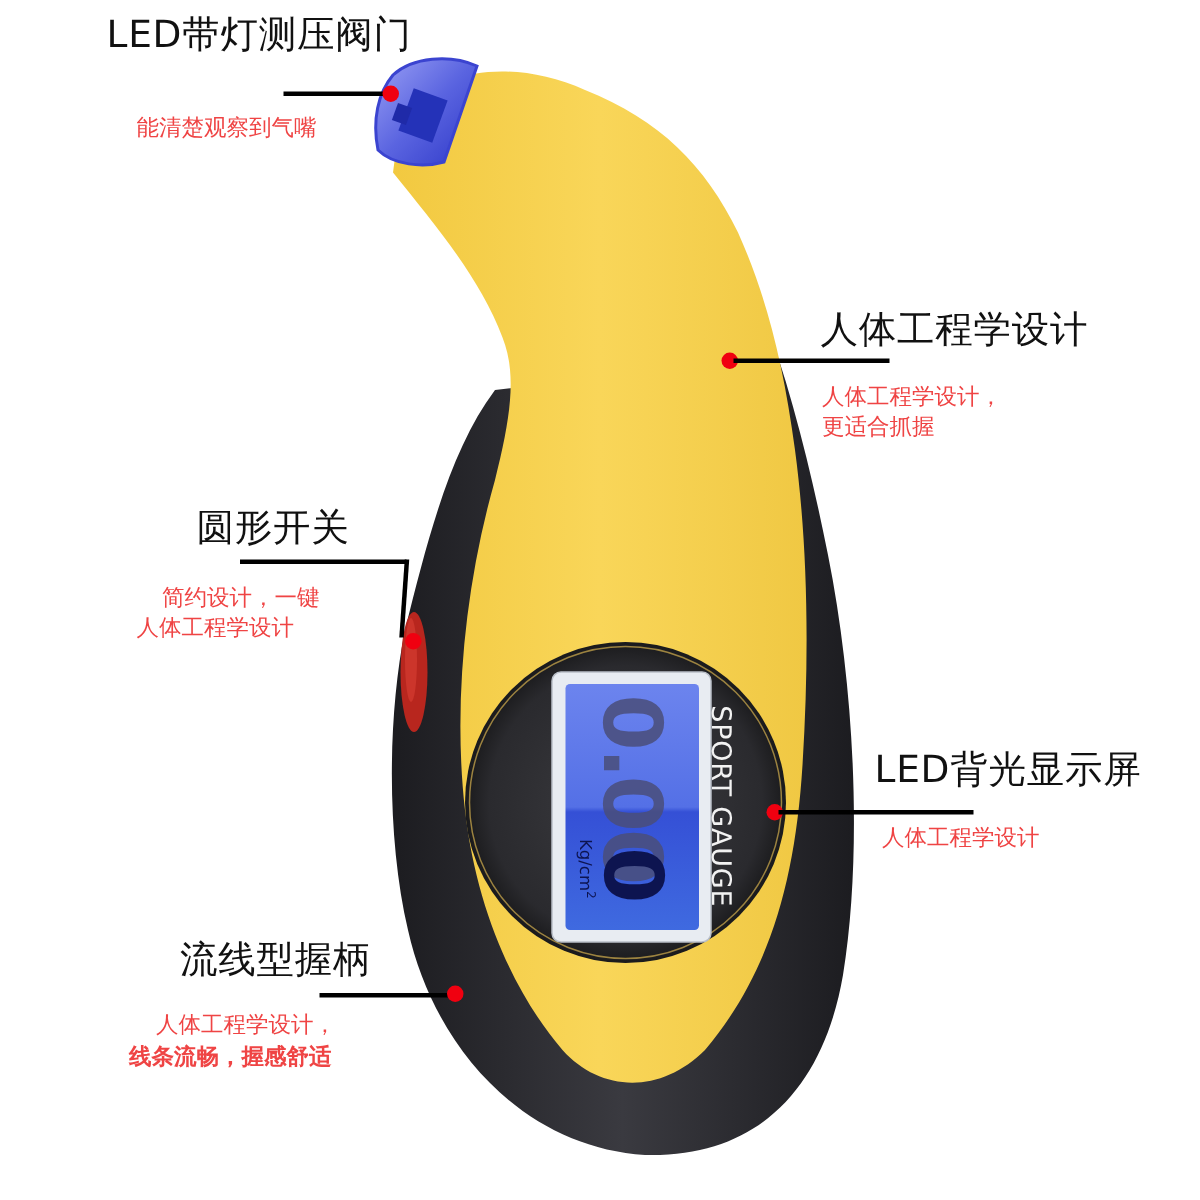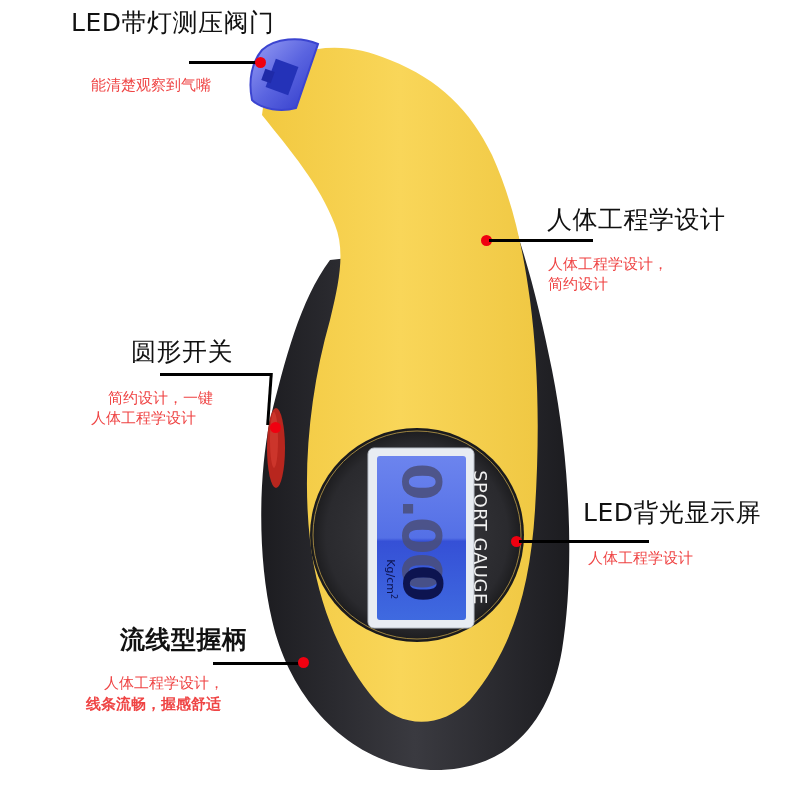--- a/index.html
+++ b/index.html
@@ -91,38 +91,38 @@
   <div class="line" style="left:189px; top:61px; width:70px; height:3px;"></div>
   <div class="dot" style="left:255px; top:57px;"></div>
   <div class="abs desc" style="left:91px; top:75px;">能清楚观察到气嘴</div>
 </div>
 
 <div>
   <div class="abs title" style="left:547px; top:205px;">人体工程学设计</div>
   <div class="dot" style="left:481px; top:235px;"></div>
   <div class="line" style="left:489px; top:239px; width:104px; height:3px;"></div>
   <div class="abs desc" style="left:548px; top:254px;">人体工程学设计，</div>
-  <div class="abs desc" style="left:548px; top:274px;">简约设计</div>
+  <div class="abs desc" style="left:548px; top:274px;">更适合抓握</div>
 </div>
 
 <div>
   <div class="abs title" style="left:131px; top:337px;">圆形开关</div>
   <div class="line" style="left:160px; top:373px; width:111px; height:3px;"></div>
   <div class="line" style="left:268px; top:373px; width:3px; height:52px; transform:skewX(-4deg);"></div>
   <div class="dot" style="left:270px; top:422px;"></div>
   <div class="abs desc" style="left:108px; top:388px;">简约设计，一键</div>
   <div class="abs desc" style="left:91px; top:408px;">人体工程学设计</div>
 </div>
 
 <div>
   <div class="abs title" style="left:583px; top:498px;">LED背光显示屏</div>
   <div class="dot" style="left:511px; top:536px;"></div>
   <div class="line" style="left:519px; top:540px; width:130px; height:3px;"></div>
   <div class="abs desc" style="left:588px; top:548px;">人体工程学设计</div>
 </div>
 
 <div>
-  <div class="abs title" style="left:120px; top:625px;font-weight:bold;">流线型握柄</div>
+  <div class="abs title" style="left:120px; top:625px;">流线型握柄</div>
   <div class="line" style="left:213px; top:662px; width:90px; height:3px;"></div>
   <div class="dot" style="left:298px; top:657px;"></div>
   <div class="abs desc" style="left:104px; top:673px;">人体工程学设计，</div>
   <div class="abs desc" style="left:86px; top:694px;font-weight:bold;">线条流畅，握感舒适</div>
 </div>
 
 </body></html>

